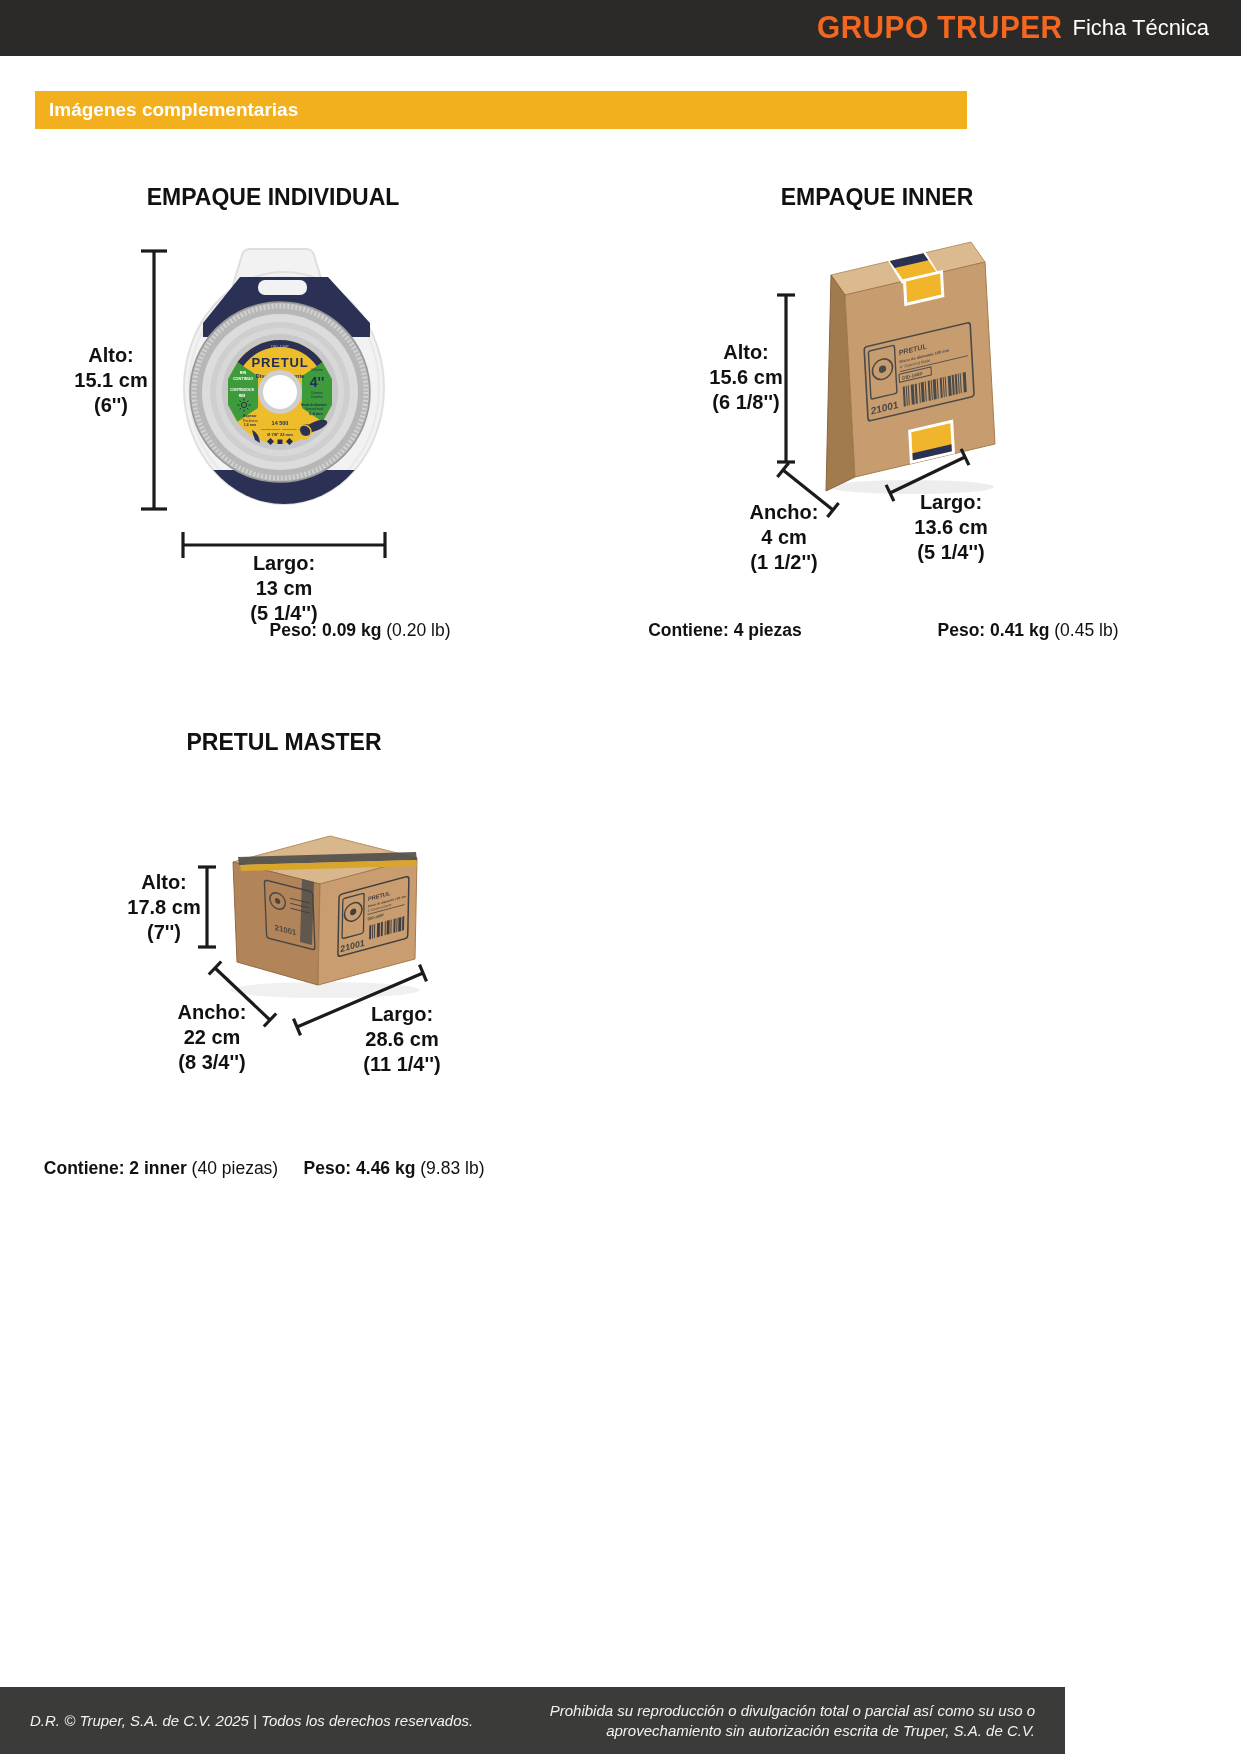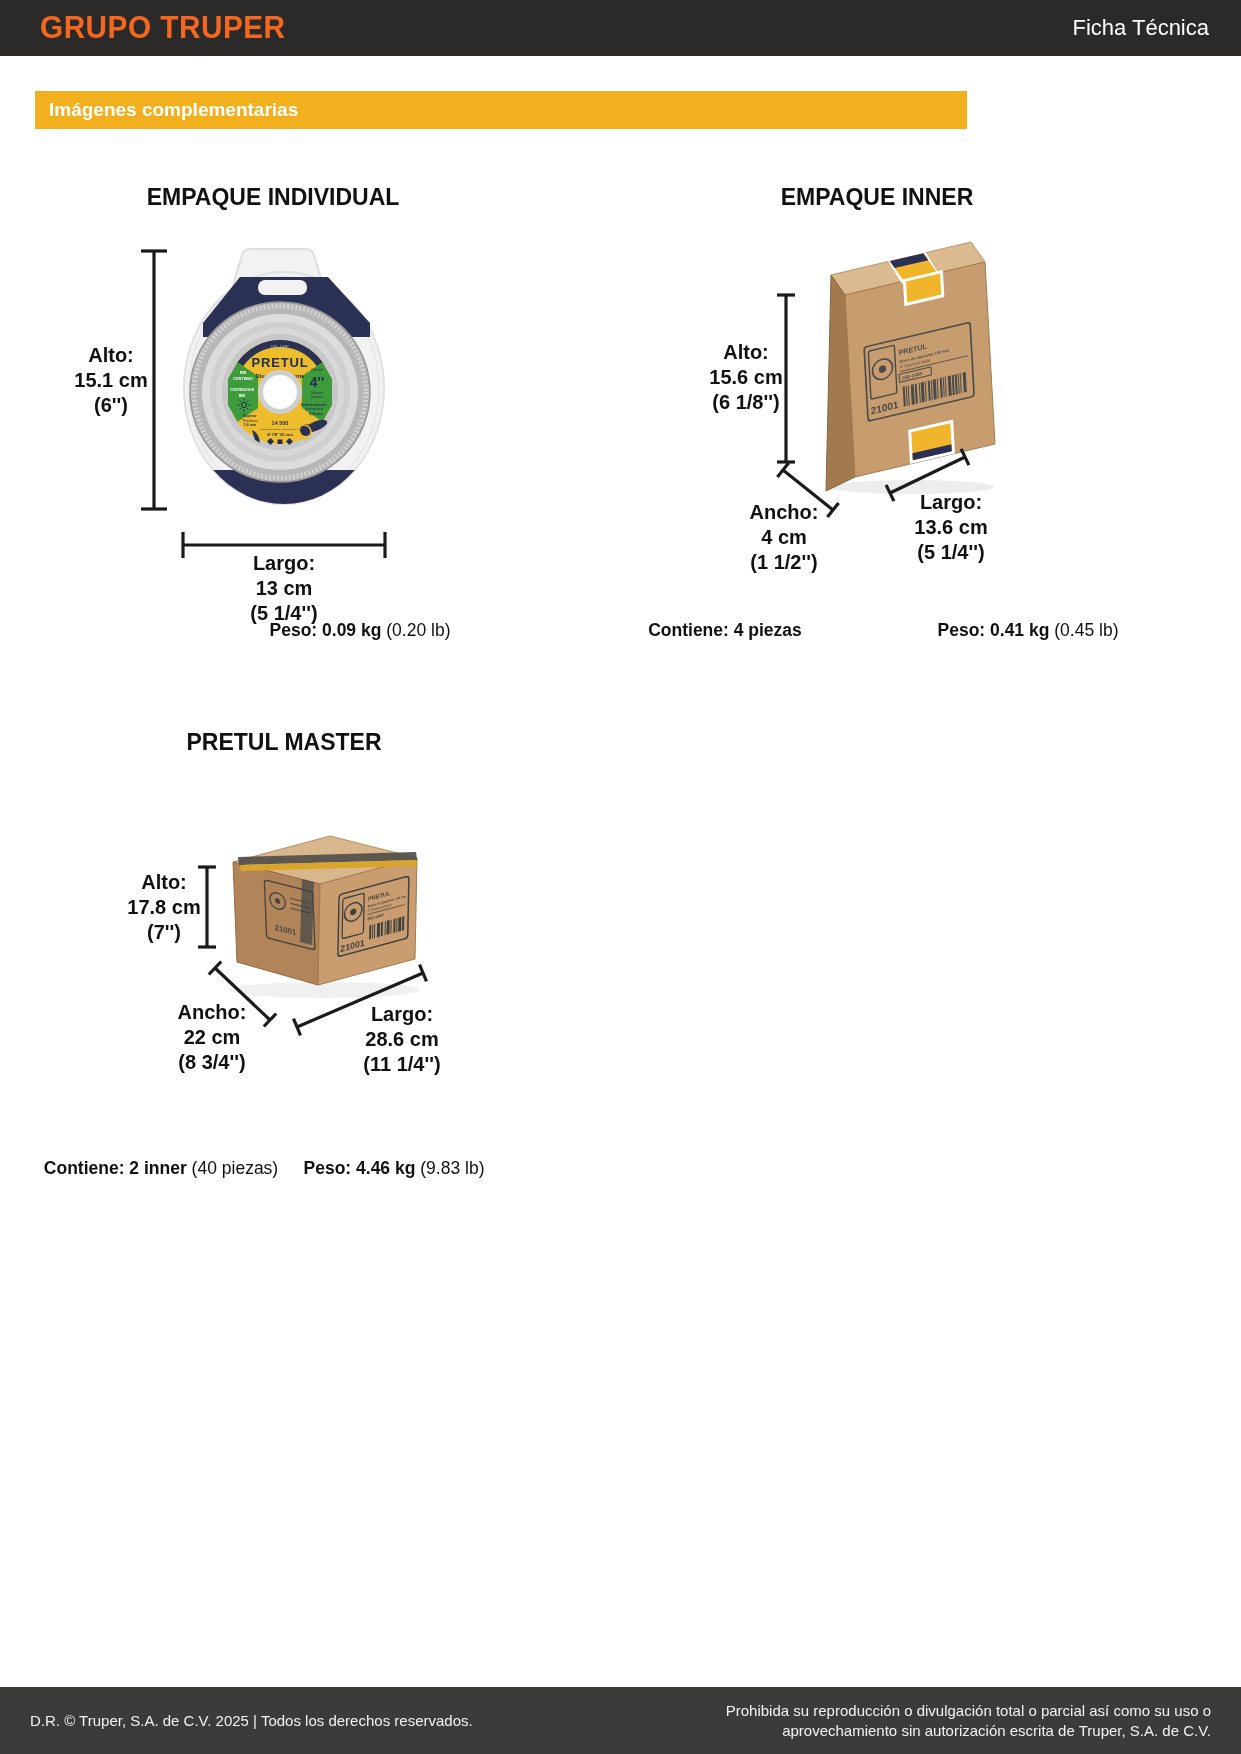--- a/index.html
+++ b/index.html
@@ -1,41 +1,41 @@
 <!DOCTYPE html>
 <html><head>
 <meta charset="utf-8">
 <style>
   html,body{margin:0;padding:0;background:#888;}
   .page{position:relative;width:1241px;height:1754px;background:#ffffff;overflow:hidden;
         font-family:"Liberation Sans",sans-serif;color:#1a1a1a;}
   
   .topbar{position:absolute;left:0;top:0;width:1241px;height:56px;background:#2B2A28;
-          display:flex;align-items:center;justify-content:space-between;box-sizing:border-box;
+          display:flex;align-items:center;justify-content:flex-end;box-sizing:border-box;
           padding:0 32px 0 40px;}
   .logo{font-size:31px;font-weight:800;letter-spacing:.5px;color:#F4671F;transform:scaleX(.96);transform-origin:left center;}
   .doctype{font-size:22px;font-weight:500;color:#fff;}
   
   .secbar{position:absolute;left:35px;top:91px;width:932px;height:38px;background:#F2B01E;
           display:flex;align-items:center;}
   .secbar span{font-size:19px;font-weight:700;color:#ffffff;padding-left:14px;}
   
   .fig-title{position:absolute;transform:translateX(-50%);font-size:23px;font-weight:800;
              white-space:nowrap;color:#111;}
   
   .dim{position:absolute;transform:translateX(-50%);text-align:center;font-size:20px;line-height:25px;
        font-weight:700;white-space:nowrap;color:#111;}
   
   .meta{position:absolute;transform:translateX(-50%);font-size:17.5px;font-weight:700;white-space:nowrap;color:#111;}
   .meta .paren{font-weight:500;}
   svg{position:absolute;overflow:visible;}
   
-  .footer{position:absolute;left:0;top:1687px;width:1241px;height:67px;background:#3B3B3A;
+  .footer{position:absolute;left:0;top:1687px;width:1065px;height:67px;background:#3B3B3A;
           display:flex;align-items:center;justify-content:space-between;box-sizing:border-box;
-          padding:0 30px;}
+          padding:0 30px;font-style:italic;}
   .footer .left{font-size:15px;color:#f2f2f2;}
   .footer .right{font-size:15px;color:#f2f2f2;text-align:right;line-height:20px;}
   .dimline{stroke:#1b1b1b;stroke-width:3.2;stroke-linecap:butt;}
   text{font-family:"Liberation Sans",sans-serif;}
 </style>
 </head>
 <body>
 
 <div class="page">
 

